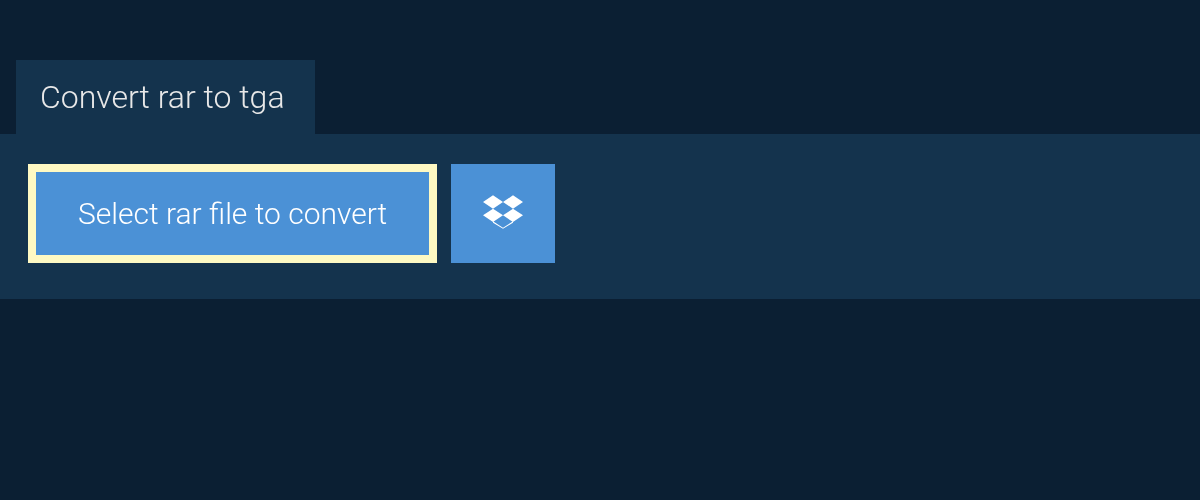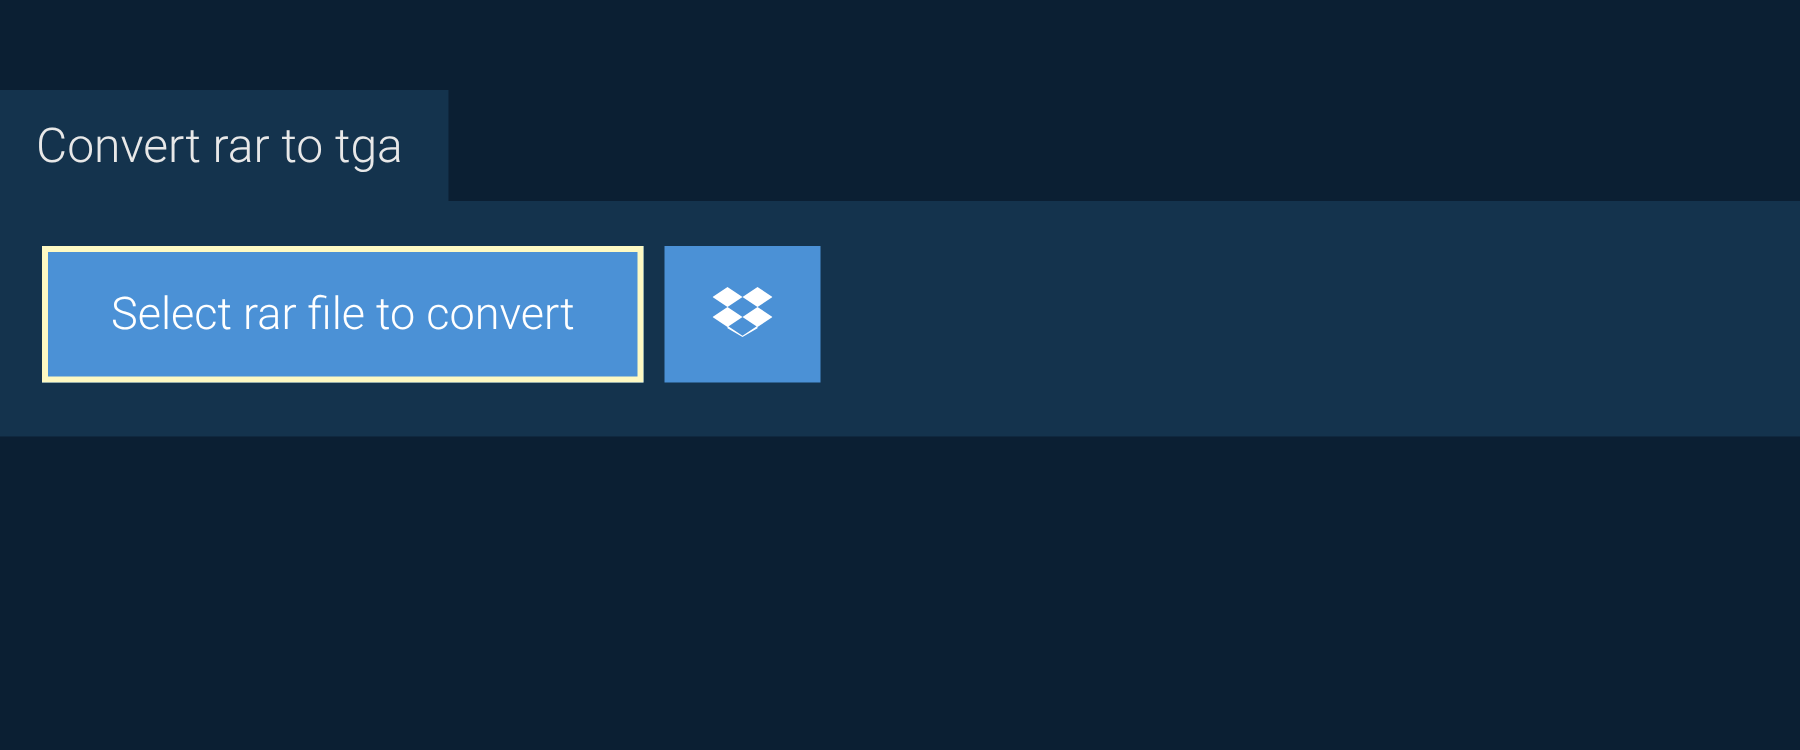--- a/index.html
+++ b/index.html
@@ -17,35 +17,35 @@
     .tab-container {
       padding-top: 60px;
     }
     .tab {
       display: inline-block;
       background: #14334d;
       color: #e8e8e8;
       font-size: 32px;
       font-weight: 300;
       padding: 18px 30px 18px 24px;
-      margin-left: 0;
+      margin-left: 16px;
     }
     .panel {
       background: #14334d;
       padding: 30px 28px 36px 28px;
       width: 100%;
     }
     .button-row {
       display: flex;
       gap: 14px;
       align-items: stretch;
     }
     .select-file-button {
       background: #4b91d6;
-      border: 4px solid #fef9c3;
+      border: 8px solid #fef9c3;
       color: #ffffff;
       font-size: 30px;
       font-weight: 300;
       padding: 24px 42px;
       cursor: pointer;
       display: flex;
       align-items: center;
       justify-content: center;
       white-space: nowrap;
     }

